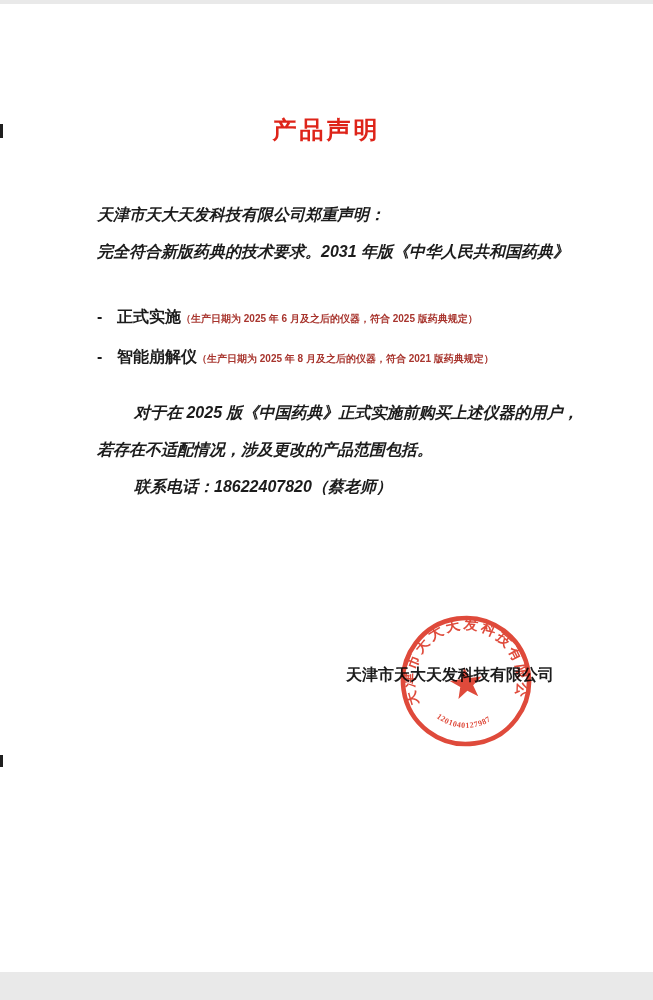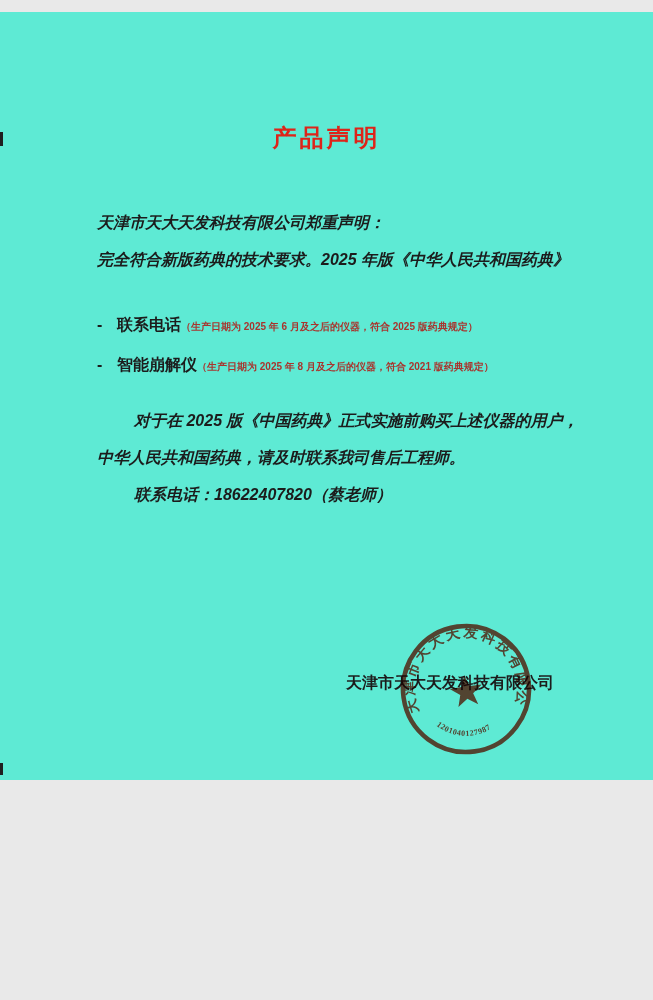--- a/index.html
+++ b/index.html
@@ -1,18 +1,18 @@
 <!DOCTYPE html>
 <html><head>
 <meta charset="utf-8">
 <style>
   html,body{margin:0;padding:0;background:#e9e9e9;}
   .page{
-    position:relative;width:653px;height:768px;margin:12px auto;
-    background:#5eead4;overflow:hidden;
+    position:relative;width:653px;height:968px;margin:4px auto;
+    background:#ffffff;overflow:hidden;
     font-family:"Liberation Sans","DejaVu Sans",sans-serif;
     color:#1c1c1c;
   }
   .doc-title{
     position:absolute;top:110px;left:0;width:100%;
     text-align:center;font-size:24px;font-weight:700;
     letter-spacing:3px;color:#de2419;
   }
   .content{position:absolute;left:97px;top:192px;width:461px;font-size:16px;font-weight:600;}
   .ln{height:37px;line-height:37px;white-space:nowrap;font-style:italic;}
@@ -44,35 +44,35 @@
 
 <div class="page">
 
   <div class="doc-title">产品声明</div>
 
   <div class="content">
 
     <div class="ln">天津市天大天发科技有限公司郑重声明：</div>
 
     <div>
-      <div class="ln">完全符合新版药典的技术要求。2025 年版《中华人民共和国药典》</div>
+      <div class="ln">完全符合新版药典的技术要求。2031 年版《中华人民共和国药典》</div>
     </div>
 
     <div class="bullets">
       <div class="bullet-line">
-        <span class="dash">-</span><span class="b-name">联系电话</span><span class="b-note">（生产日期为 2025 年 6 月及之后的仪器，符合 2025 版药典规定）</span>
+        <span class="dash">-</span><span class="b-name">正式实施</span><span class="b-note">（生产日期为 2025 年 6 月及之后的仪器，符合 2025 版药典规定）</span>
       </div>
       <div class="bullet-line">
         <span class="dash">-</span><span class="b-name">智能崩解仪</span><span class="b-note">（生产日期为 2025 年 8 月及之后的仪器，符合 2021 版药典规定）</span>
       </div>
     </div>
 
     <div class="closing">
       <div class="ln indent2">对于在 2025 版《中国药典》正式实施前购买上述仪器的用户，</div>
-      <div class="ln">中华人民共和国药典，请及时联系我司售后工程师。</div>
+      <div class="ln">若存在不适配情况，涉及更改的产品范围包括。</div>
       <div class="ln indent2">联系电话：18622407820（蔡老师）</div>
     </div>
 
   </div>
 
   <div class="signature">
     <div class="sign-ln">天津市天大天发科技有限公司</div>
   </div>
 
   <svg class="seal" viewBox="0 0 140 140">

